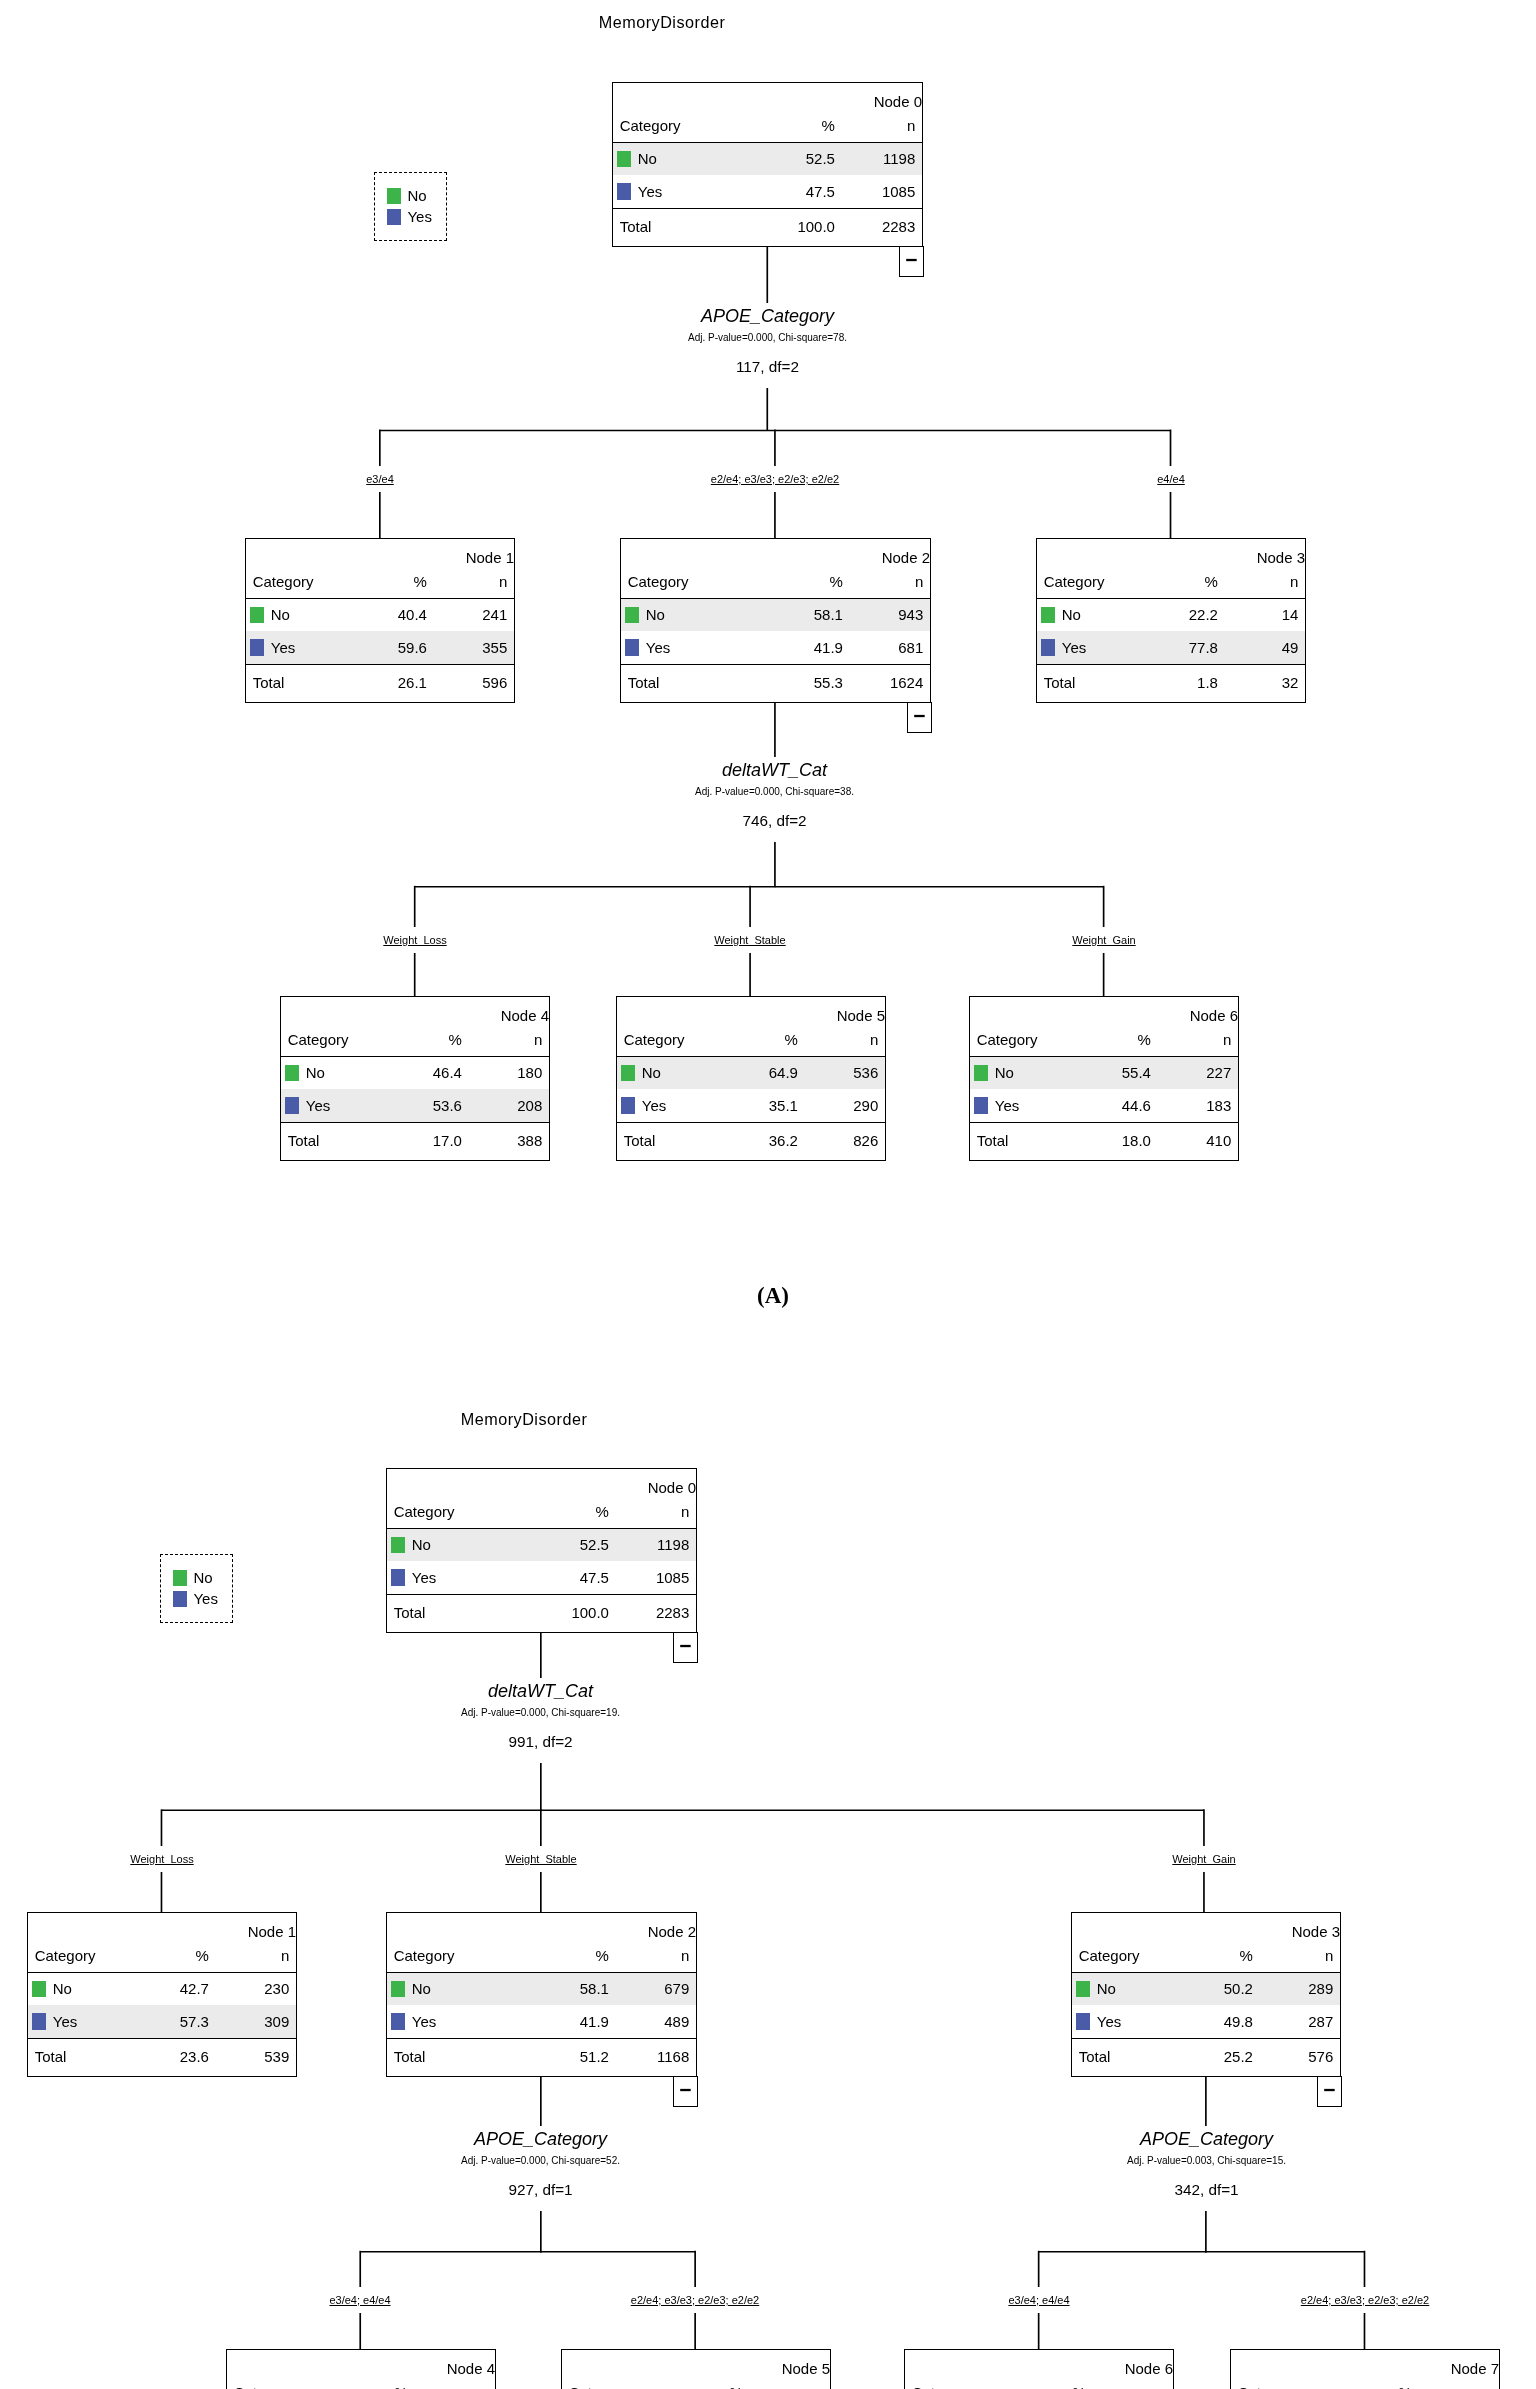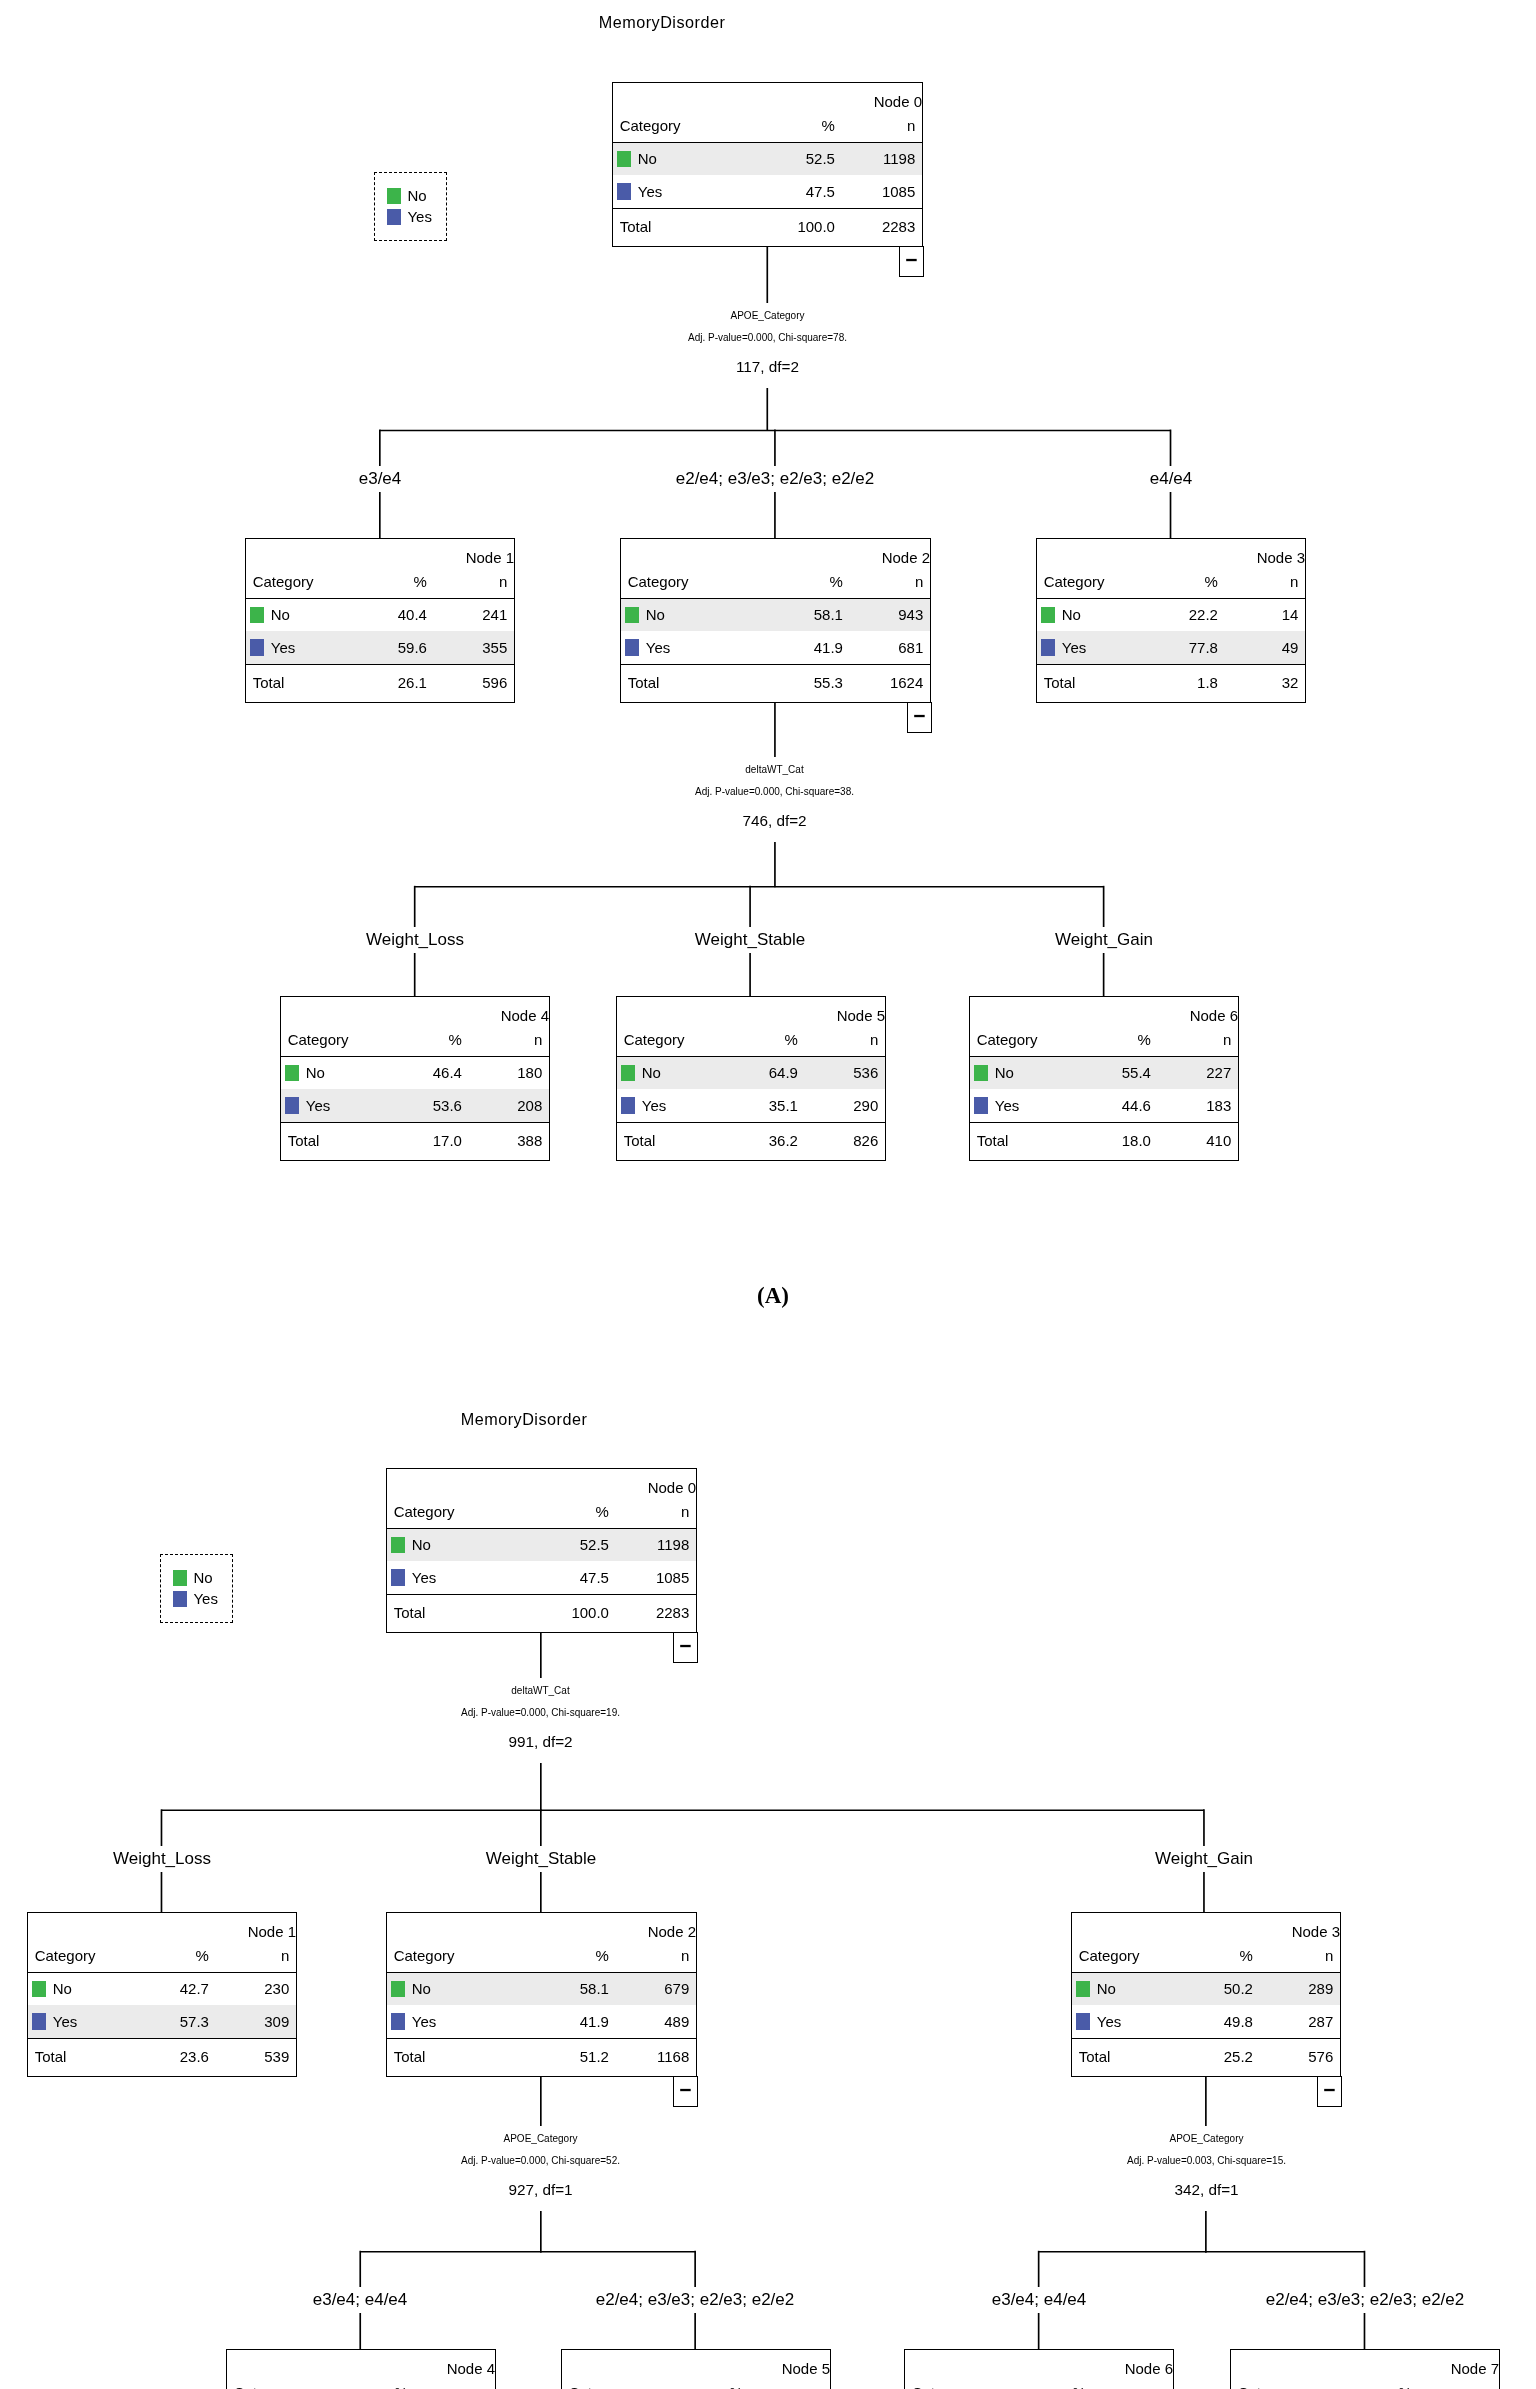--- a/index.html
+++ b/index.html
@@ -31,26 +31,26 @@
   tr.row td{font-size:15px;line-height:20px;padding:6.2px 6.7px;}
   tr.row td.cc{padding-left:3.8px;}
   tr.row.shaded td{background:#EBEBEB;}
   tr.row .sw{vertical-align:middle;margin-right:6.7px;position:relative;top:-1px;}
   tr.tot td{font-size:15px;line-height:20px;padding:8.1px 6.7px 9px;border-top:1.9px solid #000;}
   .minus{position:absolute;right:-1.9px;bottom:-31px;width:25px;height:31px;box-sizing:border-box;
          background:#fff;border:1.9px solid #000;font-size:21px;line-height:26px;text-align:center;
          font-weight:bold;cursor:pointer;}
 
   .split{position:absolute;background:#fff;text-align:center;z-index:1;padding:1.9px 0 9.6px;}
-  .split-var{font-size:10px;line-height:22px;}
+  .split-var{font-size:18px;line-height:22px;font-style:italic;}
   .split-stats{font-size:10px;line-height:22px;}
   .split-stats2{font-size:15.3px;line-height:22px;margin-top:7.6px;}
 
   .blabel{position:absolute;transform:translateX(-50%);white-space:nowrap;background:#fff;
-          font-size:17px;line-height:20px;padding:2.9px 7.6px;z-index:1;}
+          font-size:11px;line-height:20px;padding:2.9px 7.6px;z-index:1;text-decoration:underline;}
 </style>
 </head>
 <body>
 
 <div id="canvas">
 
   <svg class="wires" width="1536" height="2709" viewBox="0 0 3215 5668">
 
     <line x1="1606" y1="480" x2="1606" y2="900"></line>
     <line x1="795" y1="900" x2="2450" y2="900"></line>

